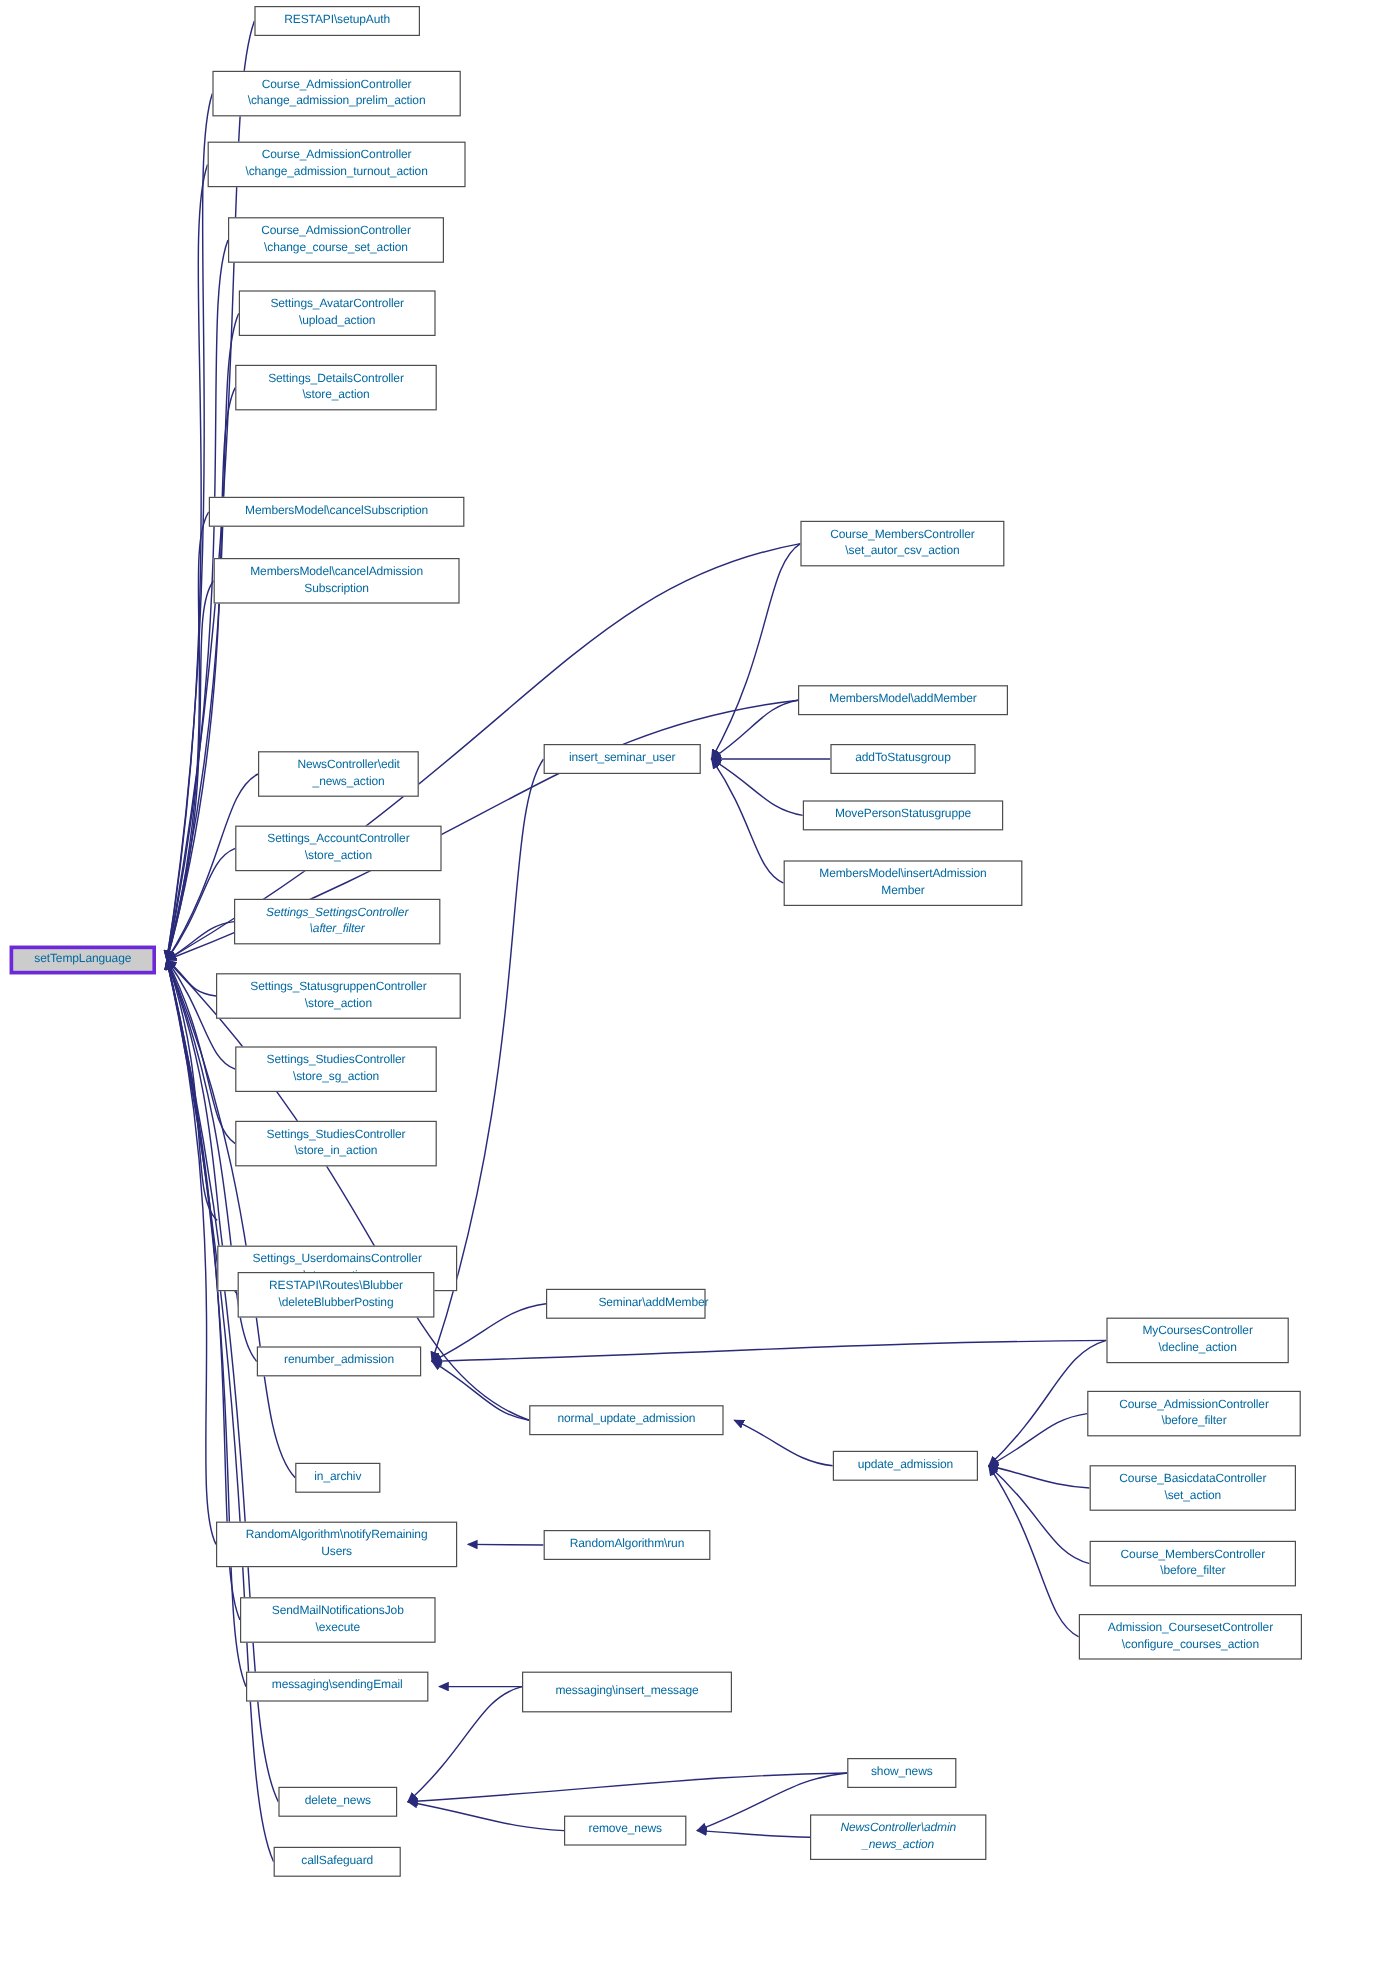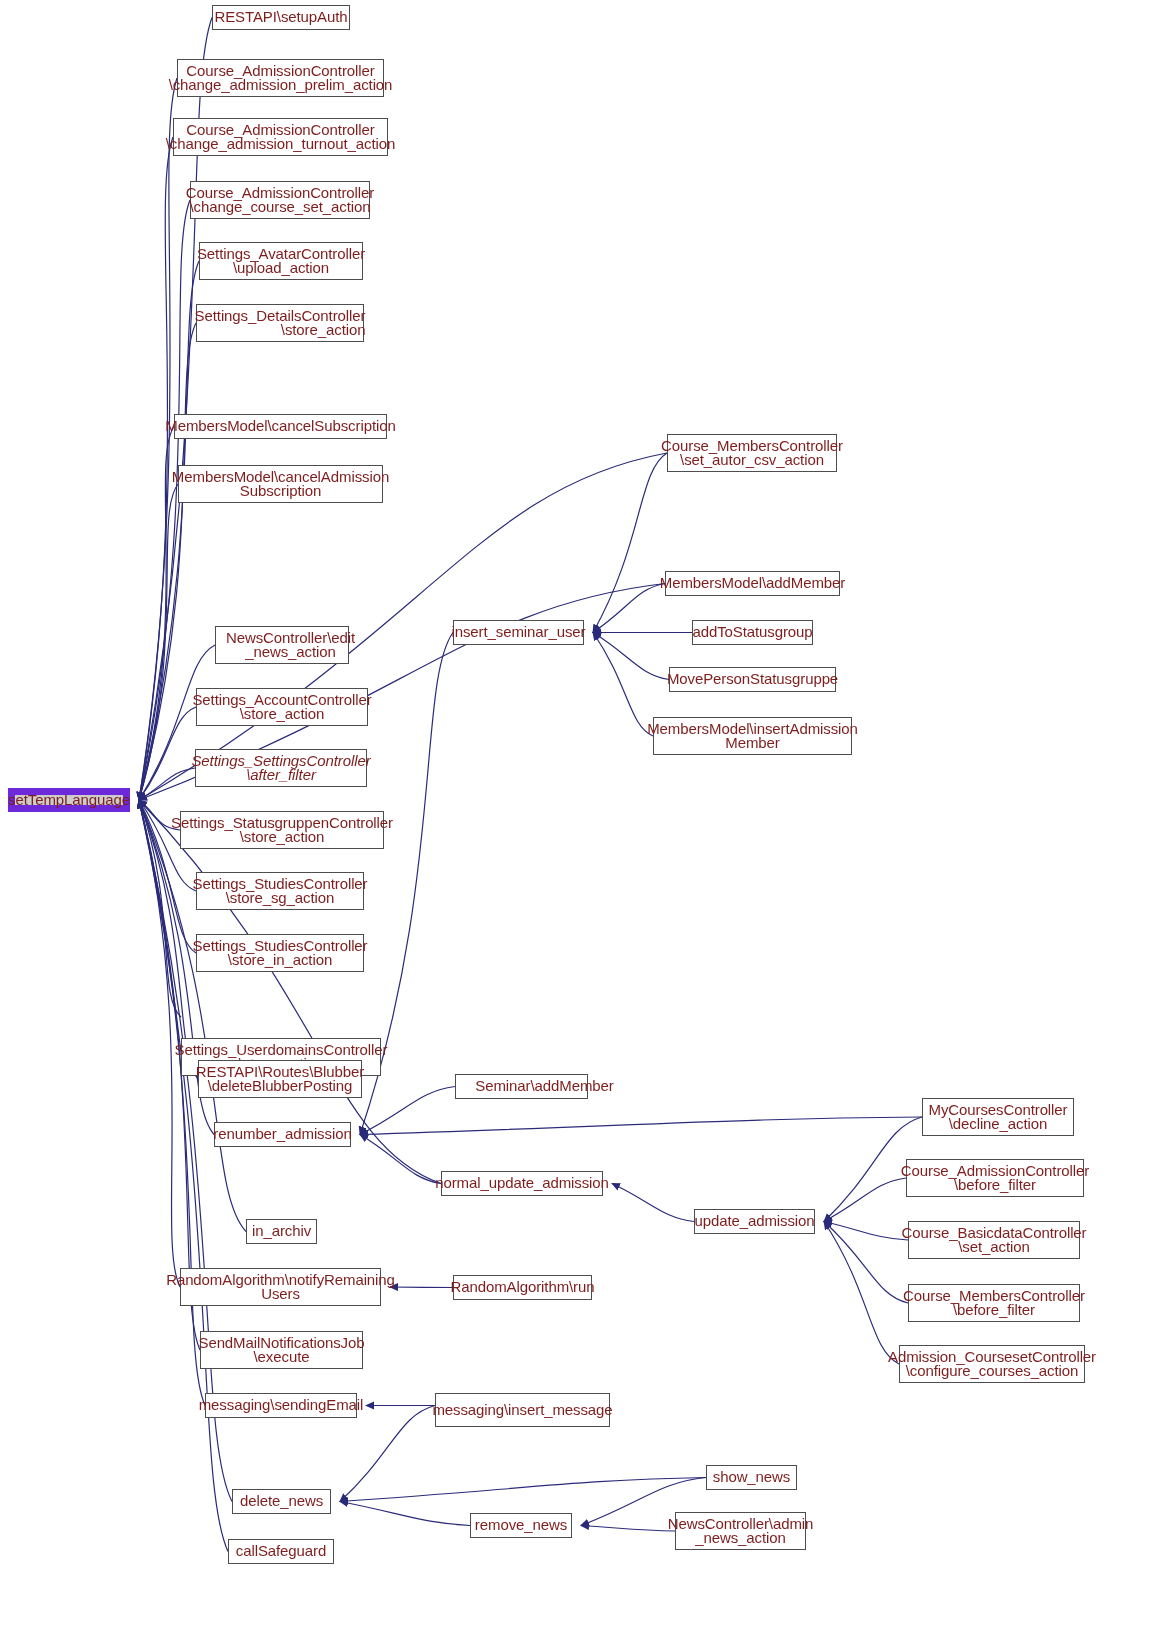--- a/index.html
+++ b/index.html
@@ -4,31 +4,31 @@
 <style>
   html,body{margin:0;padding:0;background:#ffffff;}
   body{font-family:"Liberation Sans","DejaVu Sans",sans-serif;}
   #canvas{position:relative;width:1153px;height:1645px;background:#ffffff;overflow:hidden;}
   svg#edges{position:absolute;left:0;top:0;width:1153px;height:1645px;pointer-events:none;}
   .node{
     position:absolute;
     box-sizing:border-box;
     border:1px solid #4d4d4d;
     background:#ffffff;
-    color:#7f1d1d;
-    font-size:15px;
+    color:#0369a1;
+    font-size:10px;
     line-height:14.5px;
     display:flex;
     align-items:center;
     justify-content:center;
     text-align:center;
     white-space:pre-line;
     letter-spacing:-0.1px;
   }
-  .node.root{background:#cccccc;border:7px solid #6d28d9;}
+  .node.root{background:#cccccc;border:3px solid #6d28d9;}
 </style>
 </head>
 <body>
 
 <div id="canvas">
   <svg id="edges" xmlns="http://www.w3.org/2000/svg">
     <defs>
       <marker id="ah" markerWidth="9" markerHeight="9" refX="8" refY="4" orient="auto" markerUnits="userSpaceOnUse">
         <path d="M0,0 L9,4 L0,8 z" fill="#2a2a7a"></path>
       </marker>
@@ -88,21 +88,21 @@
       <div class="node root" style="left: 8px; top: 788px; width: 122px; height: 24px;">setTempLanguage</div>
       <div class="node" style="left: 212px; top: 5px; width: 138px; height: 25px;">RESTAPI\setupAuth</div>
       <div class="node" style="left: 177px; top: 59px; width: 207px; height: 38px;">Course_AdmissionController
 \change_admission_prelim_action</div>
       <div class="node" style="left: 173px; top: 118px; width: 215px; height: 38px;">Course_AdmissionController
 \change_admission_turnout_action</div>
       <div class="node" style="left: 190px; top: 181px; width: 180px; height: 38px;">Course_AdmissionController
 \change_course_set_action</div>
       <div class="node" style="left: 199px; top: 242px; width: 164px; height: 38px;">Settings_AvatarController
 \upload_action</div>
-      <div class="node" style="left: 196px; top: 304px; width: 168px; height: 38px; text-align: right;">Settings_DetailsController
+      <div class="node" style="left: 196px; top: 304px; width: 168px; height: 38px;">Settings_DetailsController
 \store_action</div>
       <div class="node" style="left: 174px; top: 414px; width: 213px; height: 25px;">MembersModel\cancelSubscription</div>
       <div class="node" style="left: 178px; top: 465px; width: 205px; height: 38px;">MembersModel\cancelAdmission
 Subscription</div>
       <div class="node" style="left: 667px; top: 434px; width: 170px; height: 38px;">Course_MembersController
 \set_autor_csv_action</div>
       <div class="node" style="left: 665px; top: 571px; width: 175px; height: 25px;">MembersModel\addMember</div>
       <div class="node" style="left: 453px; top: 620px; width: 131px; height: 25px;">insert_seminar_user</div>
       <div class="node" style="left: 692px; top: 620px; width: 121px; height: 25px;">addToStatusgroup</div>
       <div class="node" style="left: 669px; top: 667px; width: 167px; height: 25px;">MovePersonStatusgruppe</div>
@@ -142,17 +142,17 @@
       <div class="node" style="left: 453px; top: 1275px; width: 139px; height: 25px;">RandomAlgorithm\run</div>
       <div class="node" style="left: 899px; top: 1345px; width: 186px; height: 38px;">Admission_CoursesetController
 \configure_courses_action</div>
       <div class="node" style="left: 200px; top: 1331px; width: 163px; height: 38px;">SendMailNotificationsJob
 \execute</div>
       <div class="node" style="left: 205px; top: 1393px; width: 152px; height: 25px;">messaging\sendingEmail</div>
       <div class="node" style="left: 435px; top: 1393px; width: 175px; height: 34px;">messaging\insert_message</div>
       <div class="node" style="left: 706px; top: 1465px; width: 91px; height: 25px;">show_news</div>
       <div class="node" style="left: 232px; top: 1489px; width: 99px; height: 25px;">delete_news</div>
       <div class="node" style="left: 470px; top: 1513px; width: 102px; height: 25px;">remove_news</div>
-      <div class="node" style="left: 675px; top: 1512px; width: 131px; height: 38px;">NewsController\admin
+      <div class="node" style="left: 675px; top: 1512px; width: 147px; height: 38px; font-style: italic;">NewsController\admin
 _news_action</div>
       <div class="node" style="left: 228px; top: 1539px; width: 106px; height: 25px;">callSafeguard</div>
     </div>
 </div>
 
 </body></html>

